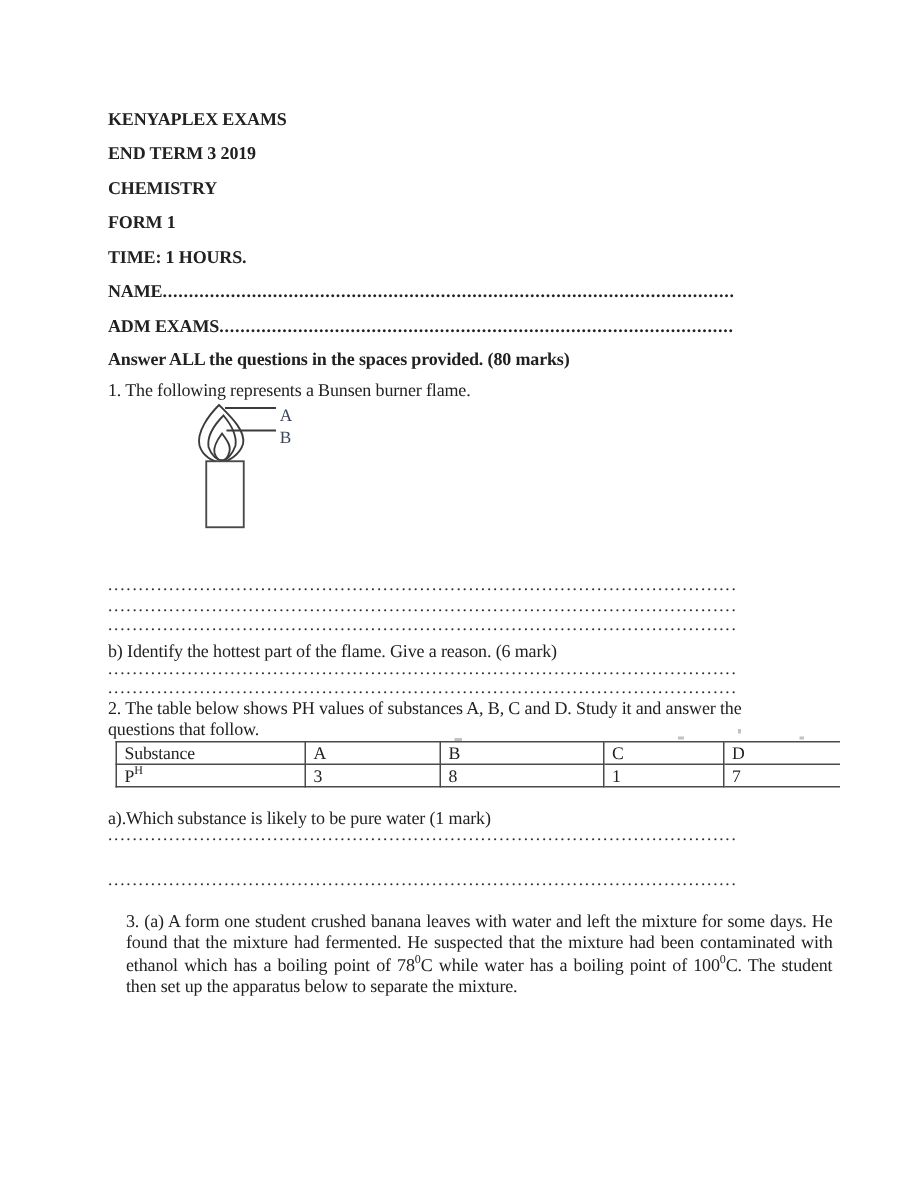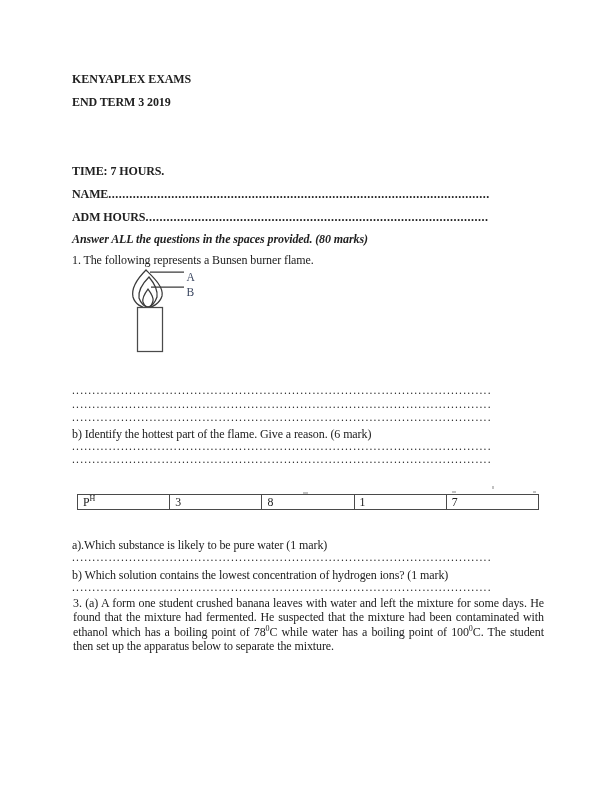--- a/index.html
+++ b/index.html
@@ -8,21 +8,21 @@
     width:560px; height:792px;
     background:#ffffff;
     font-family:"Liberation Serif", serif;
     font-size:12px;
     color:#212121;
     letter-spacing:-0.1px;
     overflow:hidden;
   }
   .line { position:absolute; left:72px; right:71px; line-height:14px; white-space:nowrap; }
   .b { font-weight:bold; }
-  .i { font-style:italic; }
+  .i { }
   .row { position:absolute; left:72px; right:71px; display:flex; align-items:baseline; line-height:14px; }
   .leader { flex:1; overflow:hidden; white-space:nowrap; letter-spacing:0.5px; }
   .dots {
     position:absolute; left:72px; right:70px; height:13px; line-height:13px;
     overflow:hidden; white-space:nowrap;
     letter-spacing:1.2px; font-size:11.5px; color:#2d2d2d;
   }
   .phtable {
     position:absolute; left:77px; top:494px;
     border-collapse:collapse; table-layout:fixed; width:462px;
@@ -30,44 +30,46 @@
   }
   .phtable td {
     border:1.2px solid #4a4a4a;
     height:13px; line-height:12px;
     padding:0 0 1px 5px;
     vertical-align:middle;
     white-space:nowrap; overflow:hidden;
   }
   sup { font-size:8px; line-height:0; vertical-align:super; }
   .para {
-    position:absolute; left:72px; top:595px; width:471px; margin:1px;
+    position:absolute; left:72px; top:595px; width:471px; margin:12px;
     line-height:14.4px; text-align:justify;
   }
   .figure { position:absolute; left:125px; top:262px; width:80px; height:96px; overflow:visible; }
   .figure path, .figure rect, .figure line { fill:none; stroke:#3b3b3b; stroke-width:1.25; }
   .figure rect { fill:#ffffff; stroke:#4a4a4a; }
   .figure text { fill:#3a4660; font-size:11.5px; font-family:"Liberation Serif", serif; stroke:none; }
   .speck { position:absolute; background:#909090; opacity:0.55; }
 </style>
 </head>
 <body>
 
 <div class="page">
 
   <div class="line b" style="top:72px">KENYAPLEX EXAMS</div>
   <div class="line b" style="top:95px">END TERM 3 2019</div>
-  <div class="line b" style="top:164px">TIME: 7 HOURS.</div>
+  <div class="line b" style="top:118px">CHEMISTRY</div>
+  <div class="line b" style="top:141px">FORM 1</div>
+  <div class="line b" style="top:164px">TIME: 1 HOURS.</div>
 
   <div class="row b" style="top:187px">
     <span>NAME</span>
       <span class="leader">................................................................................................................................................................................................................................................</span>
   </div>
   <div class="row b" style="top:210px">
-    <span>ADM HOURS</span>
+    <span>ADM EXAMS</span>
       <span class="leader">................................................................................................................................................................................................................................................</span>
   </div>
 
   <div class="line b i" style="top:232px">Answer ALL the questions in the spaces provided. (80 marks)</div>
 
   <div class="line" style="top:253px">1. The following represents a Bunsen burner flame.</div>
 
   <svg class="figure" viewBox="125 262 80 96">
     <path d="M146,270 C139,277 131,288 133,297 C135,304 142,308 147,308 C152,308 160,303 162,296 C164,287 153,277 146,270 Z"></path>
     <path d="M149,277 C143,283 138,291 139,298 C141,304 145,307 148,307 C151,307 155,303 157,297 C158,290 154,283 149,277 Z"></path>
@@ -80,37 +82,45 @@
   </svg>
 
   <div class="dots" style="top:384px">................................................................................................................................................................................................................................................</div>
   <div class="dots" style="top:397.5px">................................................................................................................................................................................................................................................</div>
   <div class="dots" style="top:411px">................................................................................................................................................................................................................................................</div>
 
   <div class="line" style="top:427px">b) Identify the hottest part of the flame. Give a reason. (6 mark)</div>
   <div class="dots" style="top:440px">................................................................................................................................................................................................................................................</div>
   <div class="dots" style="top:452.5px">................................................................................................................................................................................................................................................</div>
 
+  <div class="line" style="top:465px">2. The table below shows PH values of substances A, B, C and D. Study it and answer the</div>
+  <div class="line" style="top:479px">questions that follow.</div>
 
   <table class="phtable">
     <tbody>
+        <tr>
+      <td style="width:120px">Substance</td>
+      <td style="width:84px">A</td>
+      <td style="width:103px">B</td>
+      <td style="width:74px">C</td>
+      <td style="width:76px">D</td>
+    </tr>
     <tr>
       <td><span>P</span><sup>H</sup></td>
       <td>3</td>
       <td>8</td>
       <td>1</td>
       <td>7</td>
     </tr>
   </tbody>
     </table>
 
   <div class="line" style="top:538px">a).Which substance is likely to be pure water (1 mark)</div>
   <div class="dots" style="top:551px">................................................................................................................................................................................................................................................</div>
 
-  <div class="line" style="top:568px">b) Which solution contains the lowest concentration of hydrogen ions? (1 mark)</div>
   <div class="dots" style="top:581px">................................................................................................................................................................................................................................................</div>
 
   <p class="para">
     <span>3. (a) A form one student crushed banana leaves with water and left the mixture for some days. He found that the mixture had fermented. He suspected that the mixture had been contaminated with ethanol which has a boiling point of 78</span><sup>0</sup><span>C while water has a boiling point of 100</span><sup>0</sup><span>C. The student then set up the apparatus below to separate the mixture.</span>
   </p>
 
   <div class="speck" style="left:303px; top:492px; width:5px; height:2px;"></div>
   <div class="speck" style="left:452px; top:491px; width:4px; height:2px;"></div>
   <div class="speck" style="left:492px; top:486px; width:2px; height:3px;"></div>
   <div class="speck" style="left:533px; top:491px; width:3px; height:2px;"></div>

